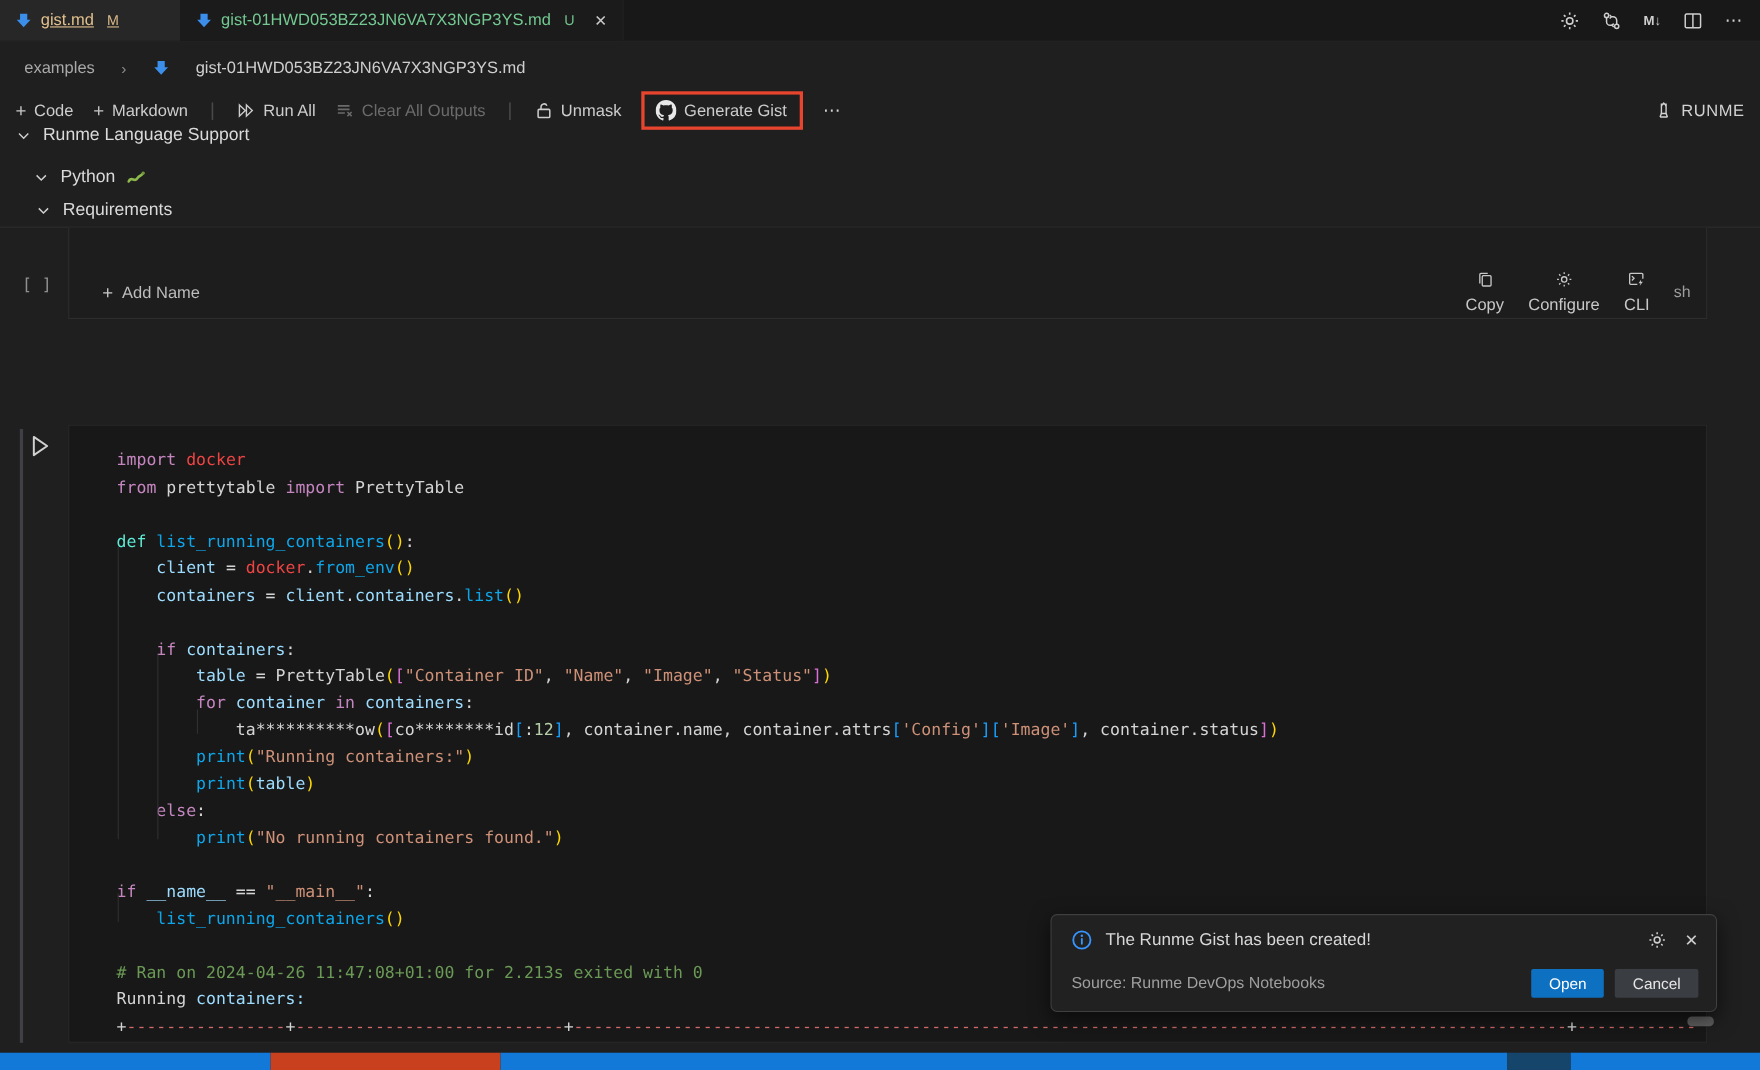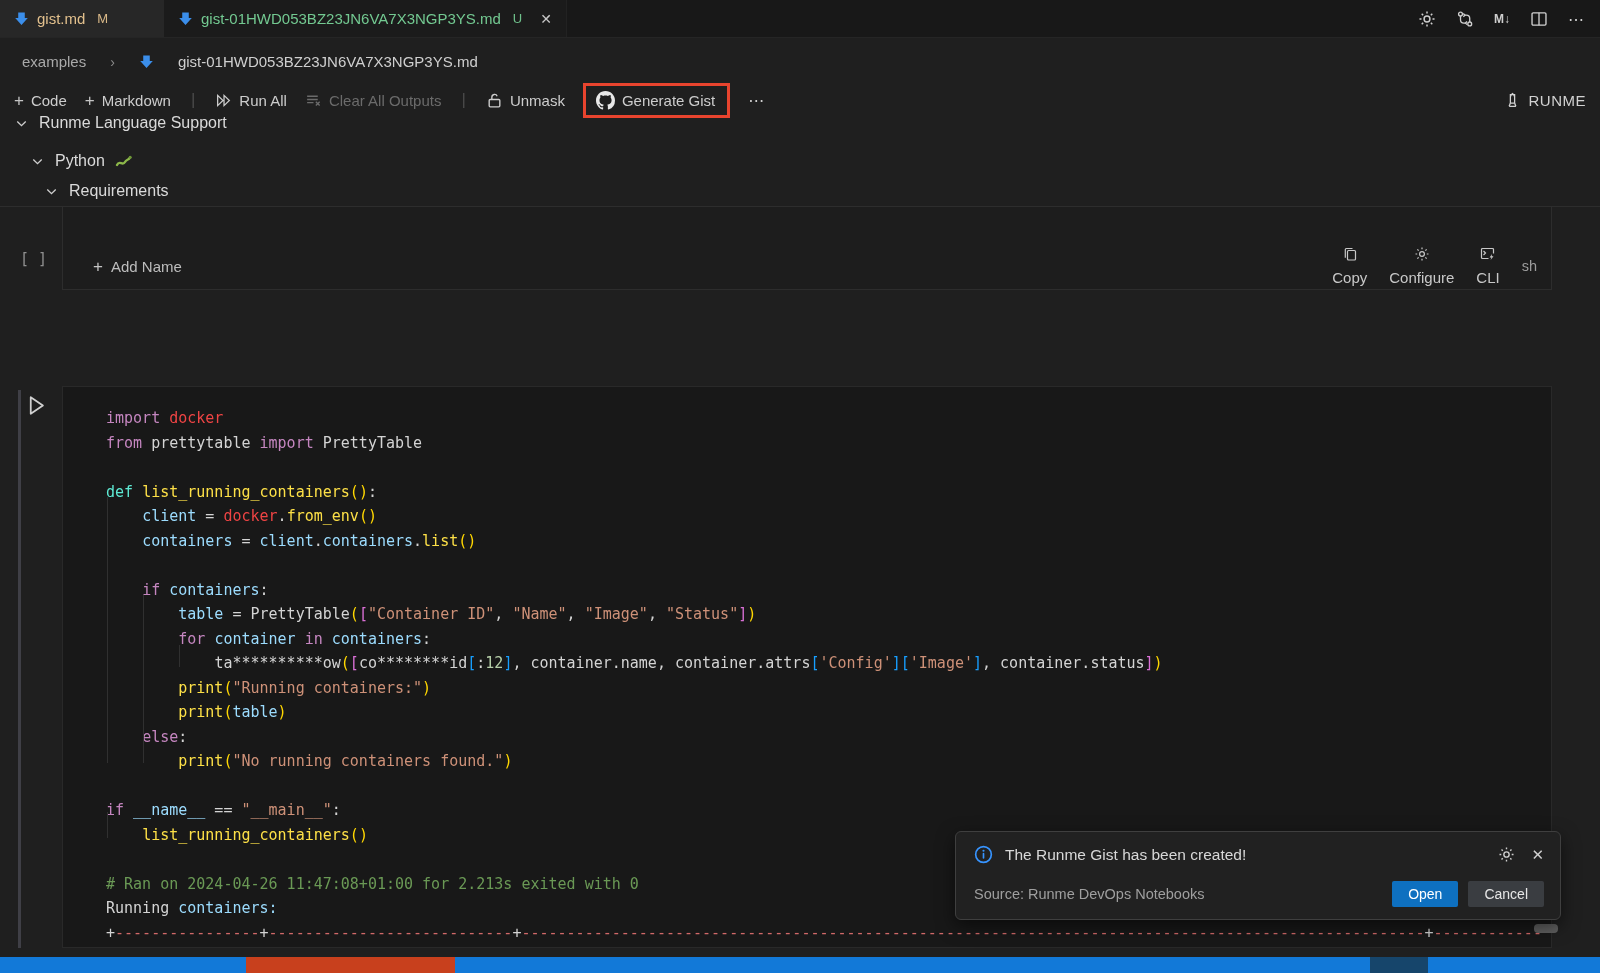--- a/index.html
+++ b/index.html
@@ -8,21 +8,21 @@
     position:relative; width:1600px; height:973px; overflow:hidden;
     background:#1f1f1f; color:#cccccc;
     font-family:"Liberation Sans", sans-serif;
   }
   svg { display:block; }
 
   
   .tabbar { position:absolute; top:0; left:0; width:1600px; height:38px;
     background:#181818; display:flex; align-items:stretch; border-bottom:1px solid #252525; }
   .tab { display:flex; align-items:center; gap:8px; padding:0 14px; font-size:15px; cursor:pointer; }
-  .tab-inactive { background:#272727; color:#E2C08D; width:164px; }
+  .tab-inactive { background:#272727; color:#E2C08D; width:164px;text-decoration:underline; }
   .tab-active { background:#1b1b1b; color:#73C991; border-right:1px solid #222; }
   .tab .badge { font-size:13px; opacity:.95; margin-left:4px; }
   .tab .close { color:#c8c8c8; font-size:14px; margin-left:10px; }
   .editor-actions { position:absolute; right:14px; top:0; height:38px; display:flex; align-items:center; gap:20px; color:#cfcfcf; }
   .editor-actions .ic { cursor:pointer; }
   .mdown { font-size:12px; font-weight:bold; letter-spacing:0; color:#cfcfcf; }
   .dots { font-size:16px; letter-spacing:2px; color:#cfcfcf; }
 
   
   .breadcrumb { position:absolute; left:22px; top:53px; display:flex; align-items:center; gap:24px; font-size:15px; color:#a9a9a9; }
@@ -57,21 +57,21 @@
 
   
   .md-par { position:absolute; left:62px; top:322px; width:1470px; font-size:16.5px; color:#d6d6d6; }
 
   
   .cell-code { position:absolute; left:62px; top:386px; width:1490px; height:562px;
     background:#181818; border:1px solid #292929; }
   .cell-code pre { margin:0; padding:19px 0 0 43px; font:15px/24.5px "DejaVu Sans Mono", monospace; color:#d4d4d4; }
   .cl { height:24.5px; white-space:pre; }
   .tk-kw  { color:#C586C0; } .tk-type{ color:#ef4444; } .tk-def { color:#5eead4; }
-  .tk-fn  { color:#fde047; } .tk-var { color:#9CDCFE; } .tk-str { color:#CE9178; }
+  .tk-fn  { color:#0ea5e9; } .tk-var { color:#9CDCFE; } .tk-str { color:#CE9178; }
   .tk-num { color:#B5CEA8; } .tk-pl  { color:#D4D4D4; } .tk-b1  { color:#FFD700; }
   .tk-b2  { color:#DA70D6; } .tk-b3  { color:#179FFF; } .tk-cm  { color:#6A9955; }
   .tk-err { color:#D16969; }
   .guide { position:absolute; width:1px; background:#303030; }
   .run-btn { position:absolute; left:26px; top:394px; cursor:pointer; }
   .focus-bar { position:absolute; left:18px; top:390px; width:3px; height:558px; background:#3f3f46; }
   .hscroll-nub { position:absolute; left:1534px; top:924px; width:24px; height:9px; border-radius:4px; background:#5f5f5f; }
 
   
   .toast { position:absolute; left:955px; top:831px; width:606px; height:89px;
@@ -207,21 +207,21 @@
   <div class="outline-row" style="left:30px; top:152px;">
     <svg width="15" height="15" viewBox="0 0 16 16" fill="none" stroke="#cfcfcf" stroke-width="1.4">
         <path d="M3.5 5.8 8 10.3l4.5-4.5"></path>
       </svg>
     <span>Python</span>
     <svg width="18" height="16" viewBox="0 0 18 16">
         <path d="M2 12 C4.5 6.5 7.5 13.5 10 9 C11.6 6 13.5 7.5 15 4.5" fill="none" stroke="#8db84a" stroke-width="2.4" stroke-linecap="round"></path>
         <circle cx="15.2" cy="4.3" r="1.5" fill="#6e9638"></circle>
       </svg>
   </div>
-  <div class="outline-row" style="left:44px; top:182px;">
+  <div class="outline-row" style="left:32px; top:182px;">
     <svg width="15" height="15" viewBox="0 0 16 16" fill="none" stroke="#cfcfcf" stroke-width="1.4">
         <path d="M3.5 5.8 8 10.3l4.5-4.5"></path>
       </svg>
     <span>Requirements</span>
   </div>
 
   <div class="hdiv"></div>
 
   <span class="gutter-brackets">[ ]</span>
   <div class="cell-sh">

